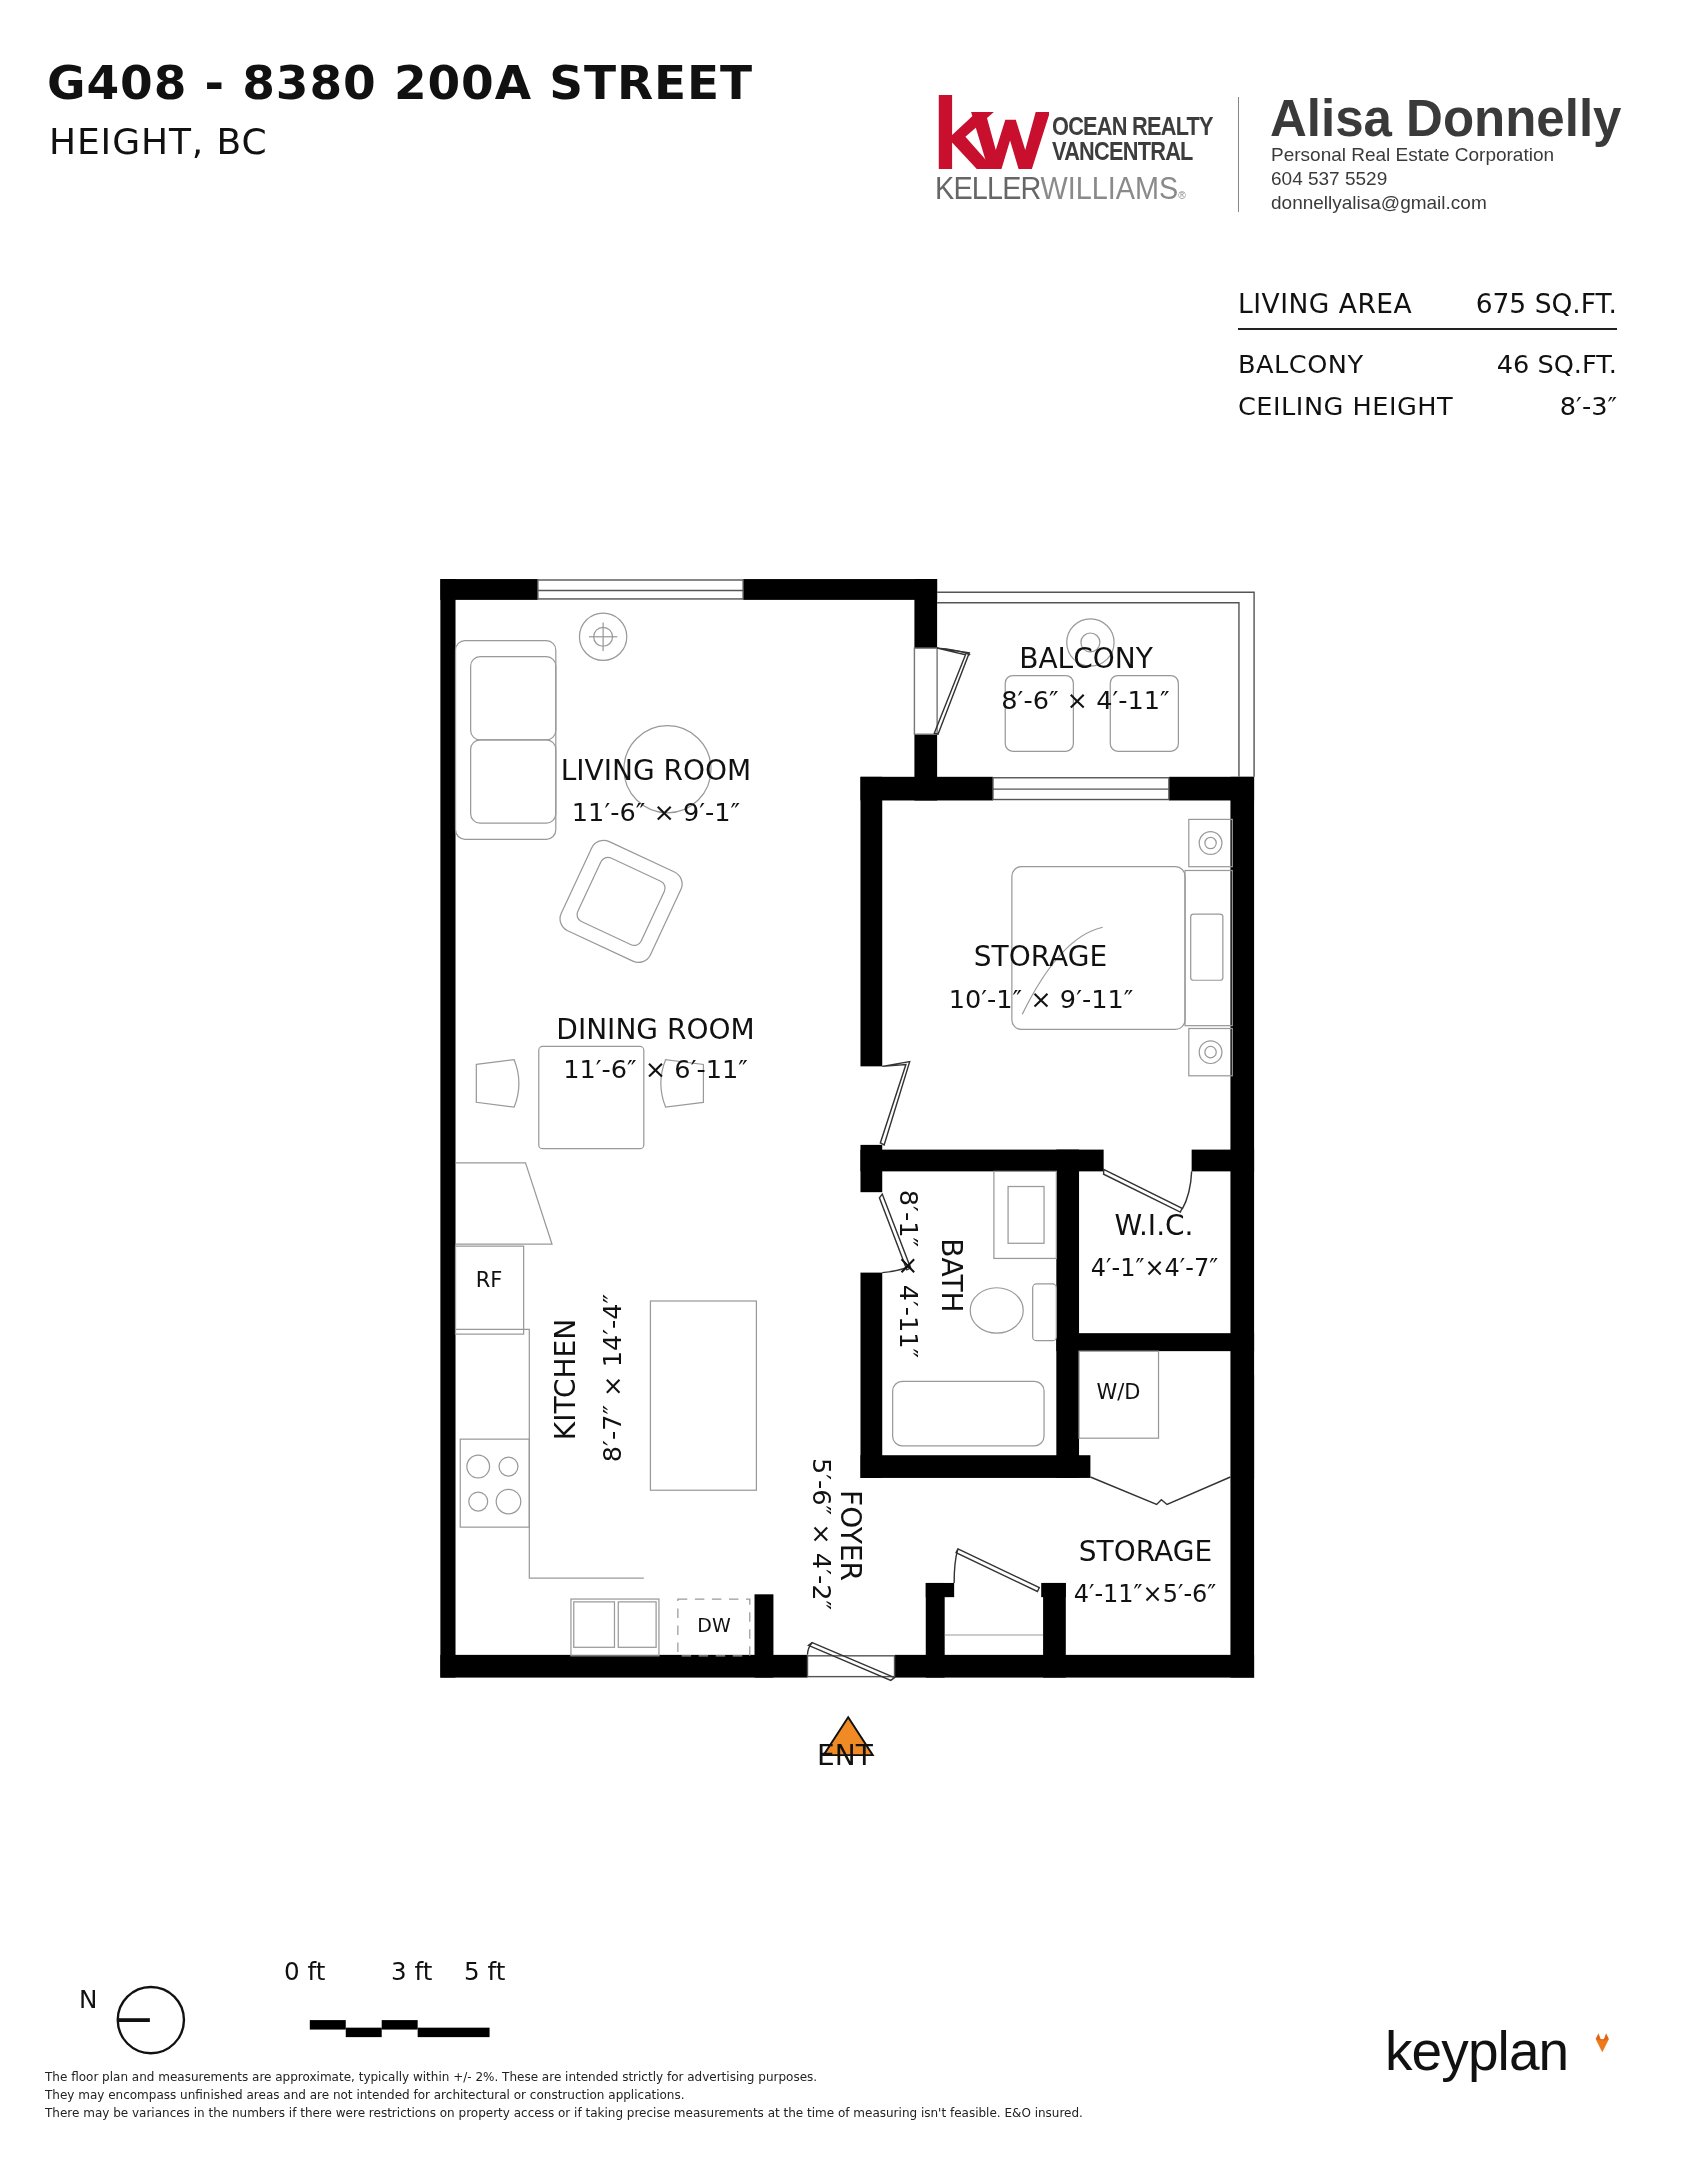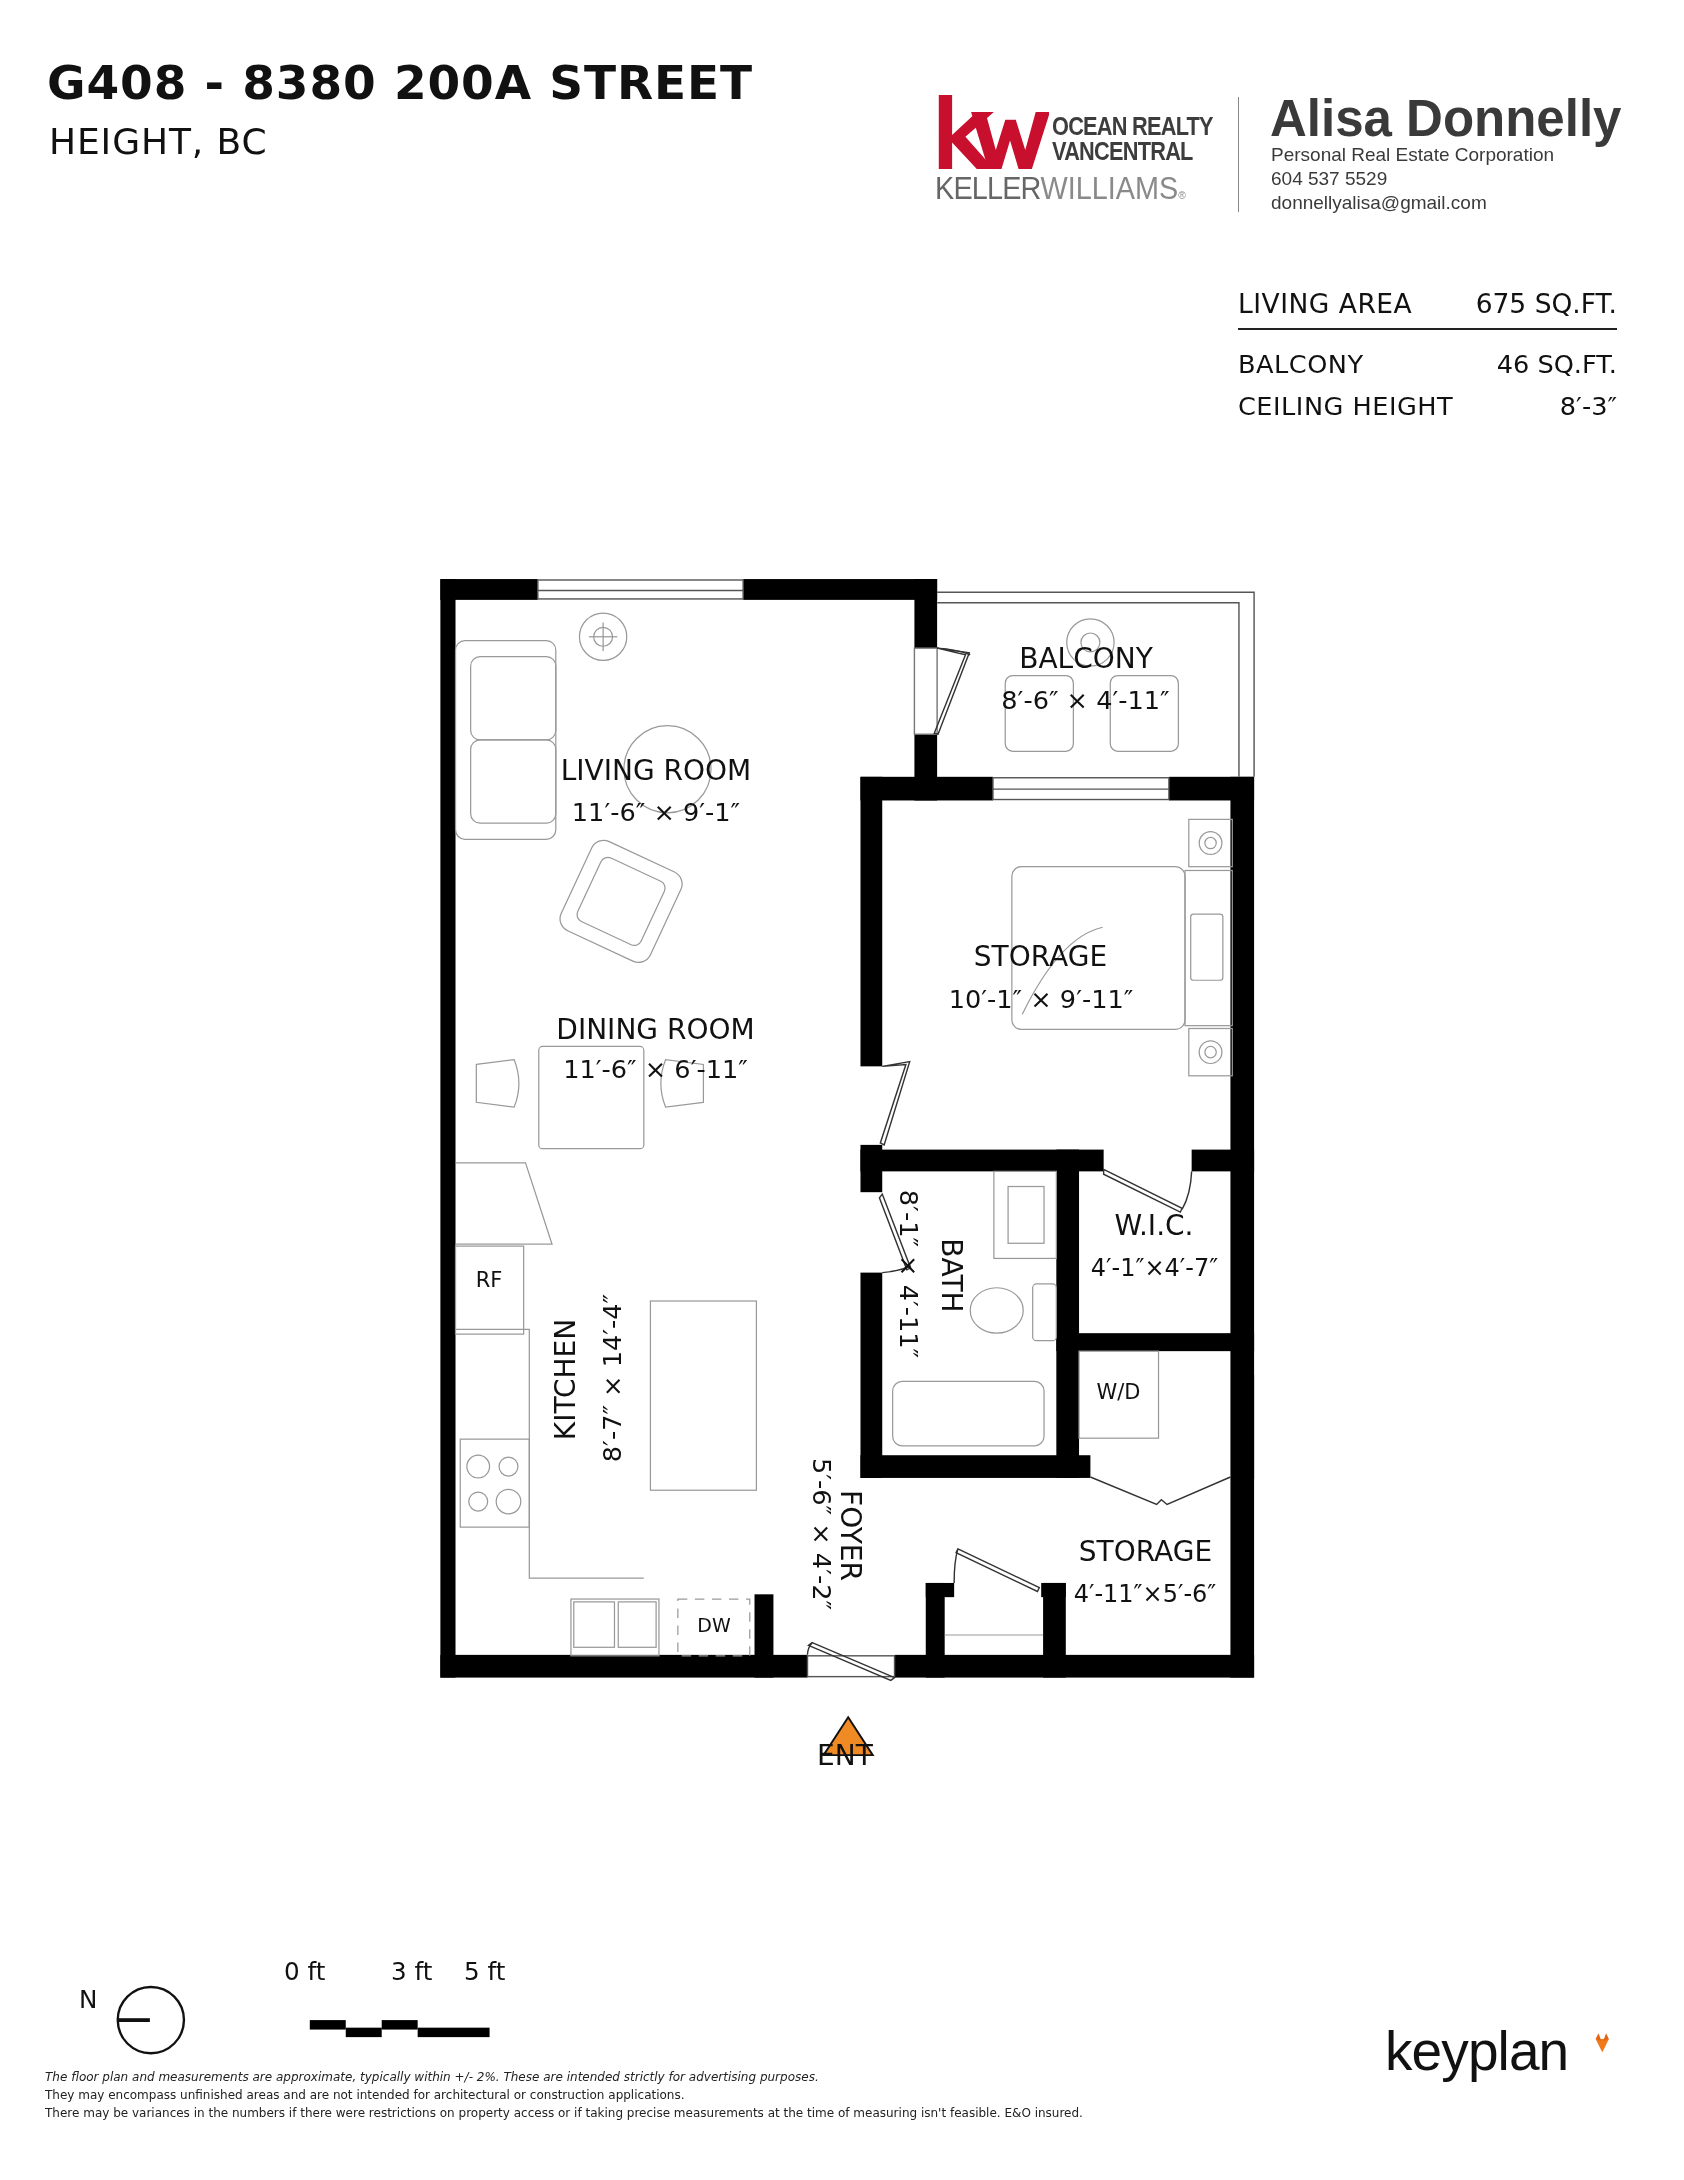--- a/index.html
+++ b/index.html
@@ -265,18 +265,18 @@
 <div class="room-dim" style="left:678px;top:1614px;width:72px;font-size:19px;">DW</div>
 <div class="room-dim" style="left:1079px;top:1380px;width:79px;font-size:21px;">W/D</div>
 
 <div class="abs ent-label">ENT</div>
 
 <div class="abs compass-n">N</div>
 <div class="scale-lbl" style="left:284px;">0 ft</div>
 <div class="scale-lbl" style="left:391px;">3 ft</div>
 <div class="scale-lbl" style="left:464px;text-align:center;">5 ft</div>
 
-<div class="abs disclaimer" style="top:2070px;font-style:italic;">The floor plan and measurements are approximate, typically within +/- 2%. These are intended strictly for advertising purposes.</div>
+<div class="abs disclaimer" style="top:2070px;">The floor plan and measurements are approximate, typically within +/- 2%. These are intended strictly for advertising purposes.</div>
 <div class="abs disclaimer" style="top:2088px;">They may encompass unfinished areas and are not intended for architectural or construction applications.</div>
 <div class="abs disclaimer" style="top:2106px;">There may be variances in the numbers if there were restrictions on property access or if taking precise measurements at the time of measuring isn't feasible. E&amp;O insured.</div>
 
 <div class="abs keyplan">keyplan</div>
 
 
 </body></html>

